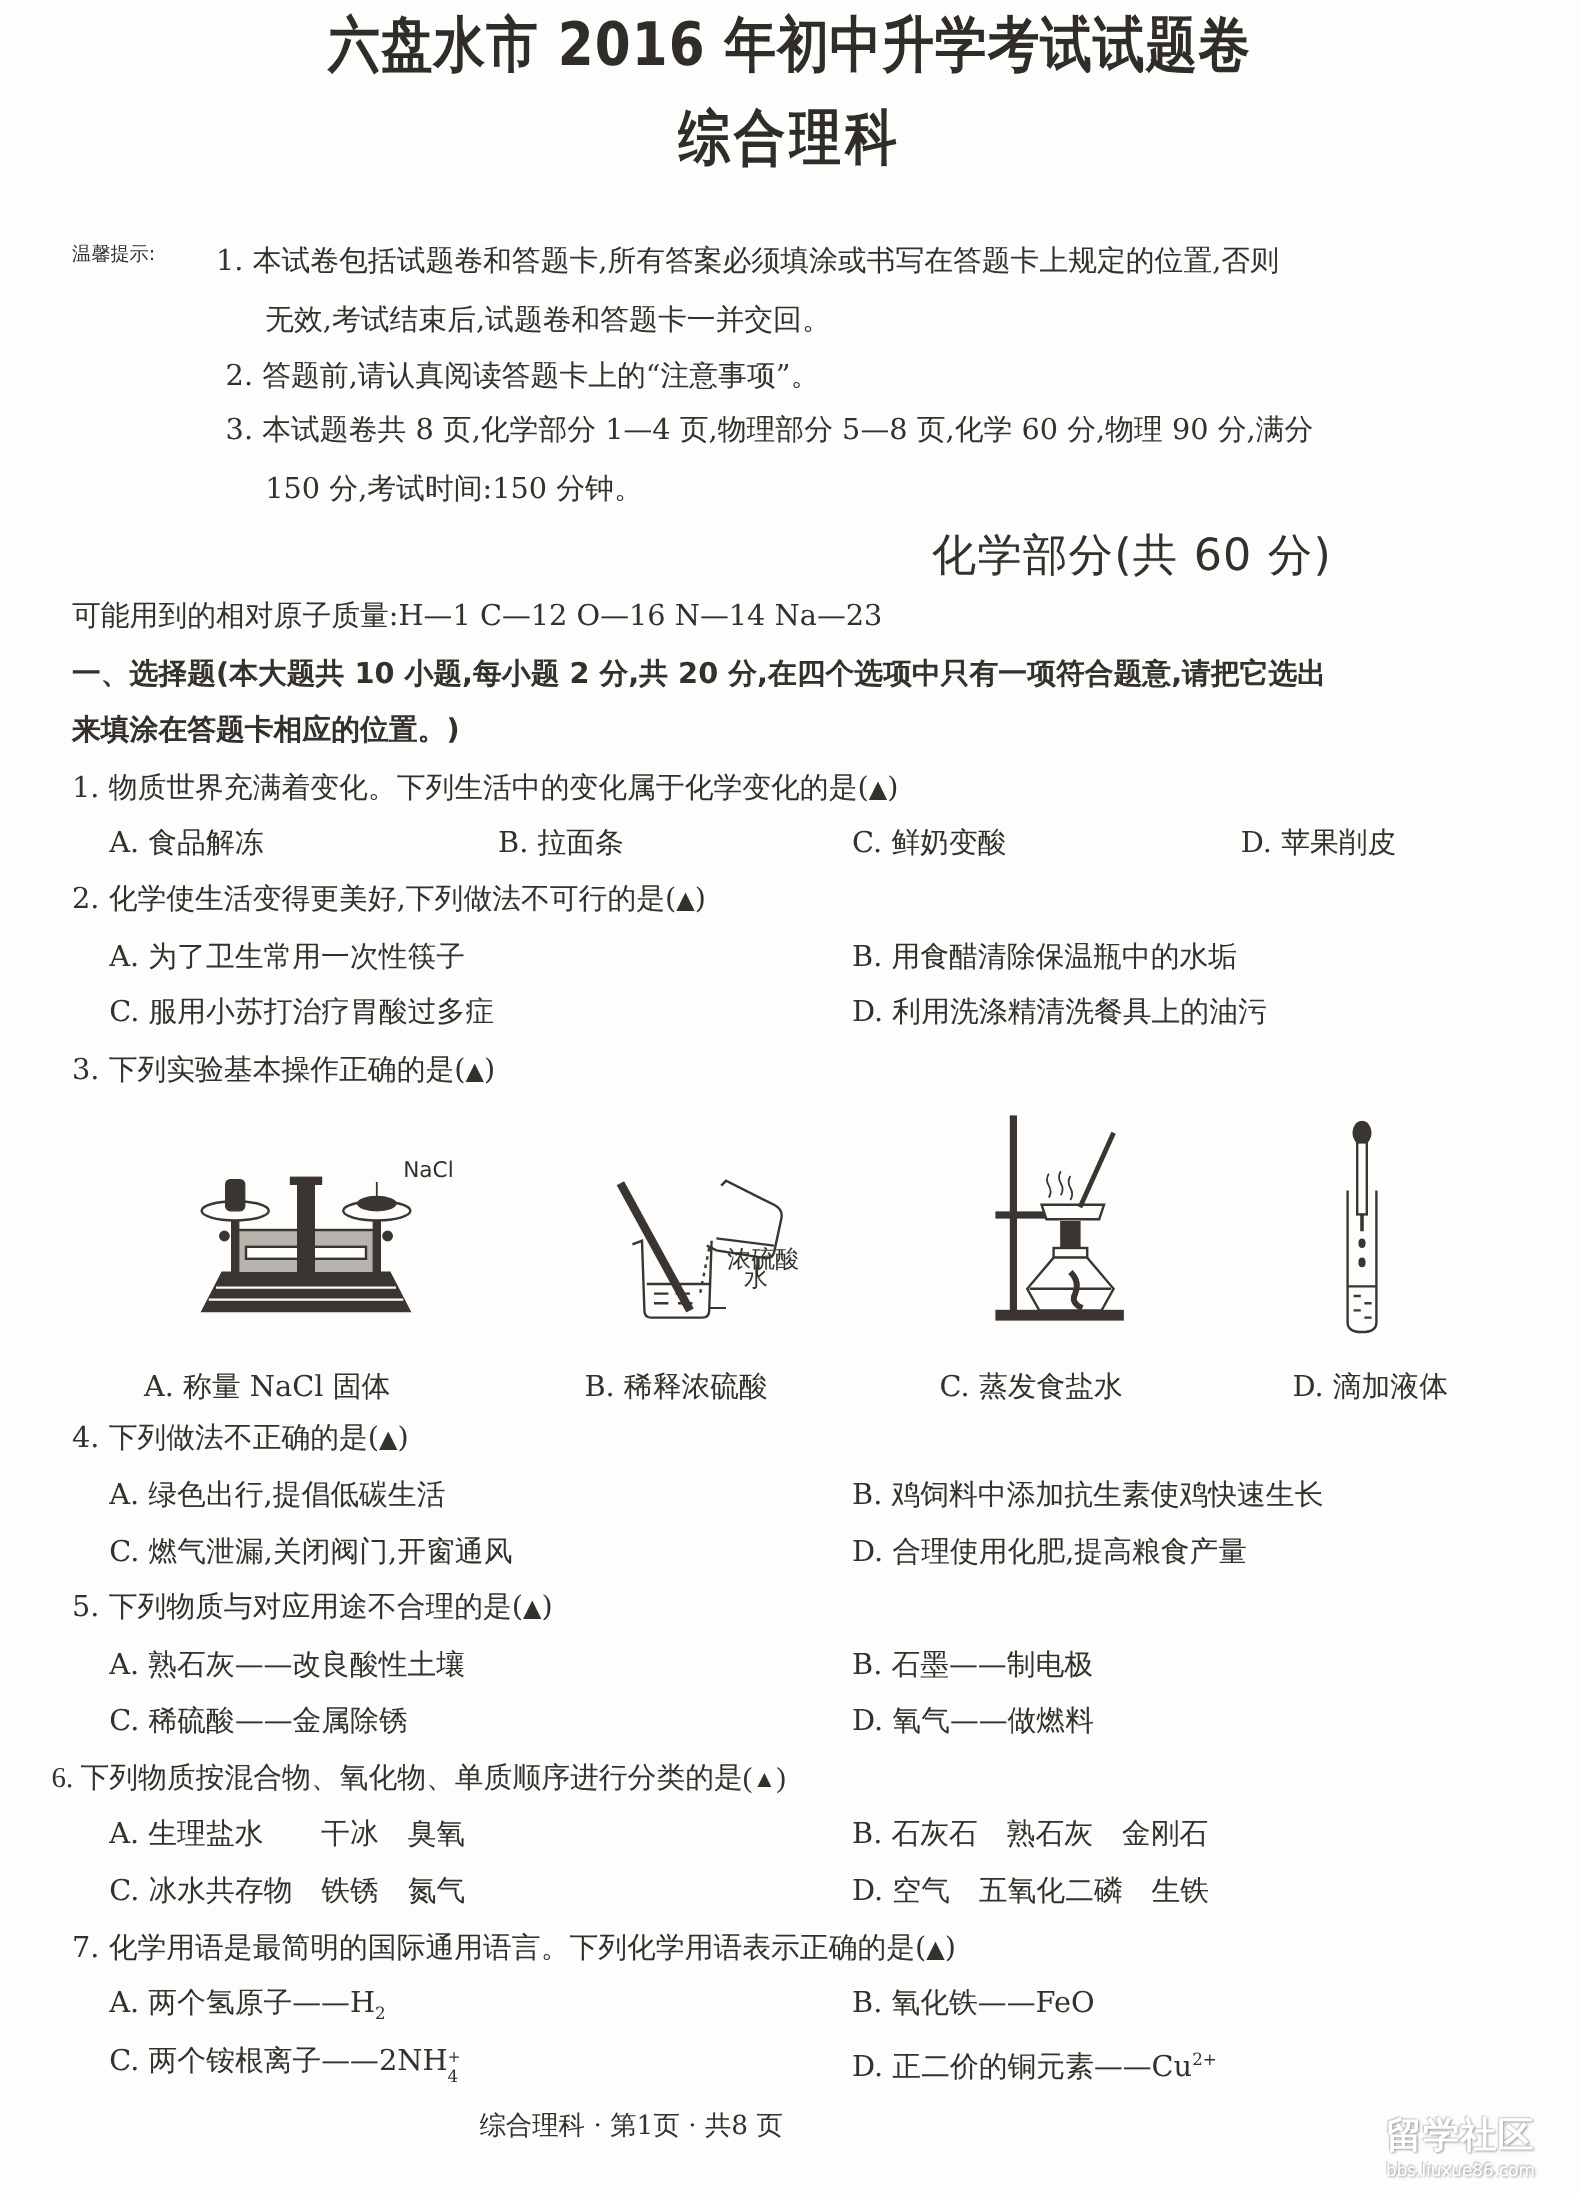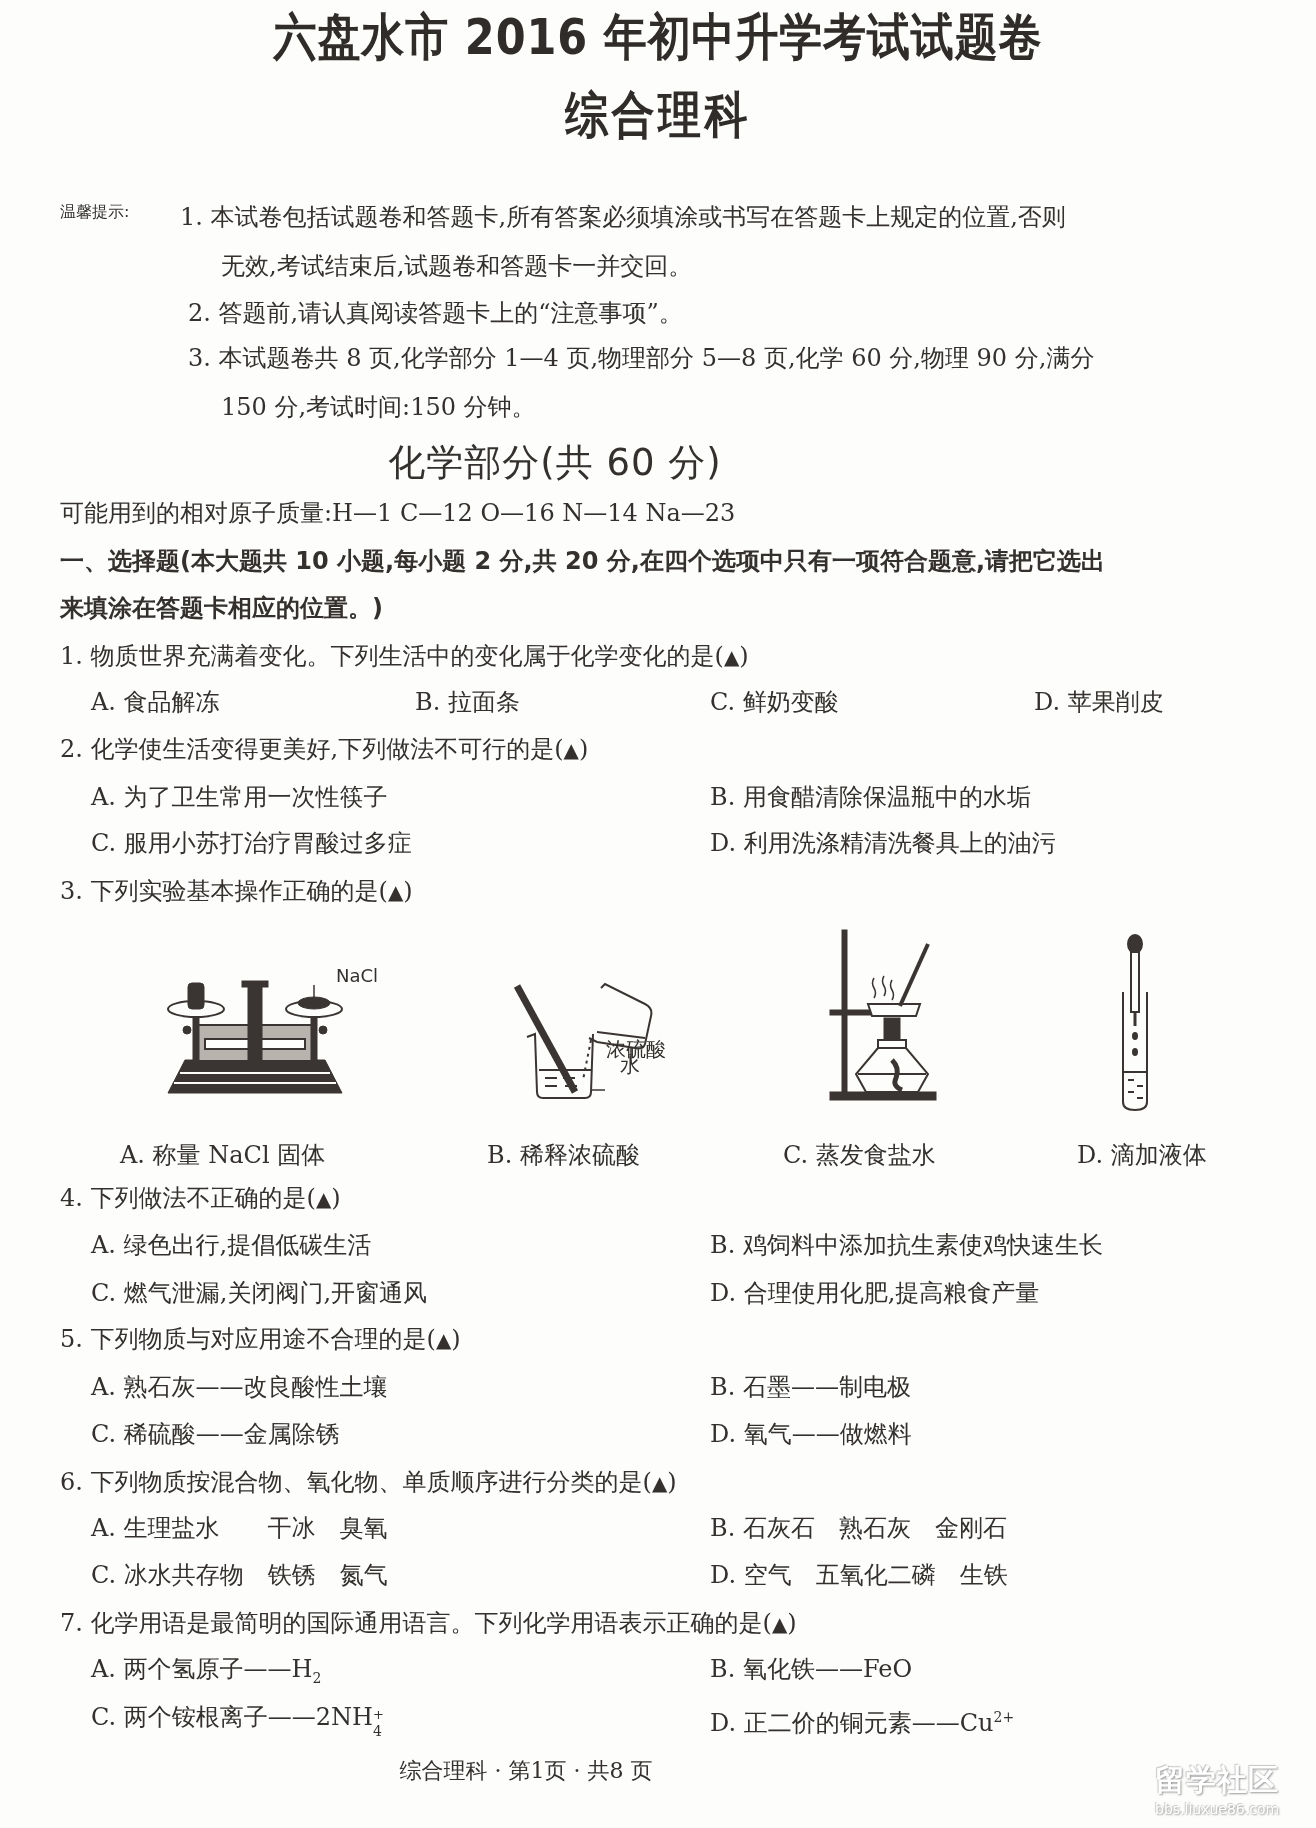--- a/index.html
+++ b/index.html
@@ -20,21 +20,21 @@
     font-family: "DejaVu Sans", "Liberation Sans", sans-serif;
     font-size: 50px; font-weight: bold; color: #2f2c2a;
     letter-spacing: 4px; transform: scaleX(0.86); transform-origin: 50% 0;
   }
   .line { font-size: 24px; line-height: 30px; }
   .notice-label {
     font-family: "DejaVu Sans", "Liberation Sans", sans-serif;
     font-weight: normal; font-size: 16px;
   }
   .section-title {
-    left: 0; width: 1110px; text-align: center; top: 438px;
+    left: 0; width: 1110px; text-align: right; top: 438px;
     font-family: "DejaVu Sans", "Liberation Sans", sans-serif;
     font-size: 37px; letter-spacing: 1px;
   }
   .sans { font-family: "DejaVu Sans", "Liberation Sans", sans-serif; }
   .boldsans { font-family: "DejaVu Sans", "Liberation Sans", sans-serif; font-weight: bold; }
   .tri { font-size: 20px; }
   .fig { position: absolute; }
   .footer { font-size: 22px; }
   .watermark {
     position: absolute; left: 1155px; top: 1760px; width: 160px; height: 66px;
@@ -201,21 +201,21 @@
   <div class="abs line" style="left:60px; top:1324px;">
     <span>5. 下列物质与对应用途不合理的是(</span><span class="tri">▲</span><span>)</span>
   </div>
   <div class="abs line" style="left:91px; top:1372px;">A. 熟石灰——改良酸性土壤</div>
   <div class="abs line" style="left:710px; top:1372px;">B. 石墨——制电极</div>
   <div class="abs line" style="left:91px; top:1419px;">C. 稀硫酸——金属除锈</div>
   <div class="abs line" style="left:710px; top:1419px;">D. 氧气——做燃料</div>
 </div>
 
 <div>
-  <div class="abs line" style="left:60px; top:1467px;">
+  <div class="abs line" style="left:43px; top:1467px;font-family:Liberation Serif, serif;">
     <span>6. 下列物质按混合物、氧化物、单质顺序进行分类的是(</span><span class="tri">▲</span><span>)</span>
   </div>
   <div class="abs line" style="left:91px; top:1513px;">A. 生理盐水　　干冰　臭氧</div>
   <div class="abs line" style="left:710px; top:1513px;">B. 石灰石　熟石灰　金刚石</div>
   <div class="abs line" style="left:91px; top:1560px;">C. 冰水共存物　铁锈　氮气</div>
   <div class="abs line" style="left:710px; top:1560px;">D. 空气　五氧化二磷　生铁</div>
 </div>
 
 <div>
   <div class="abs line" style="left:60px; top:1608px;">

